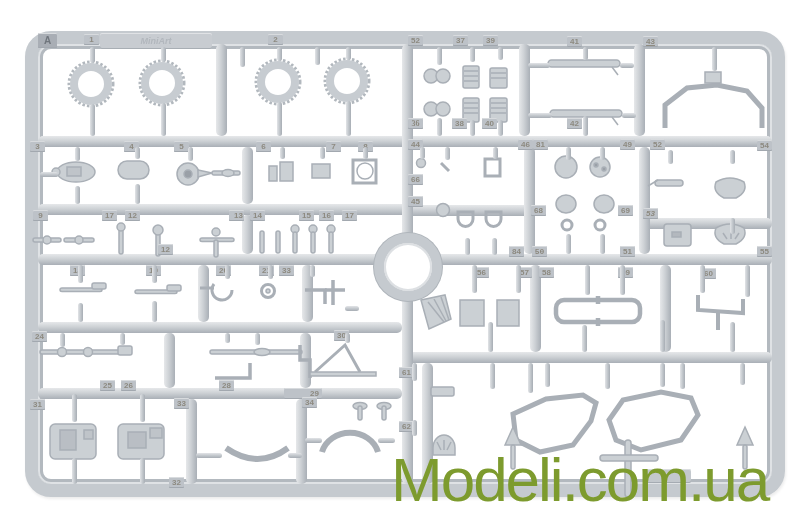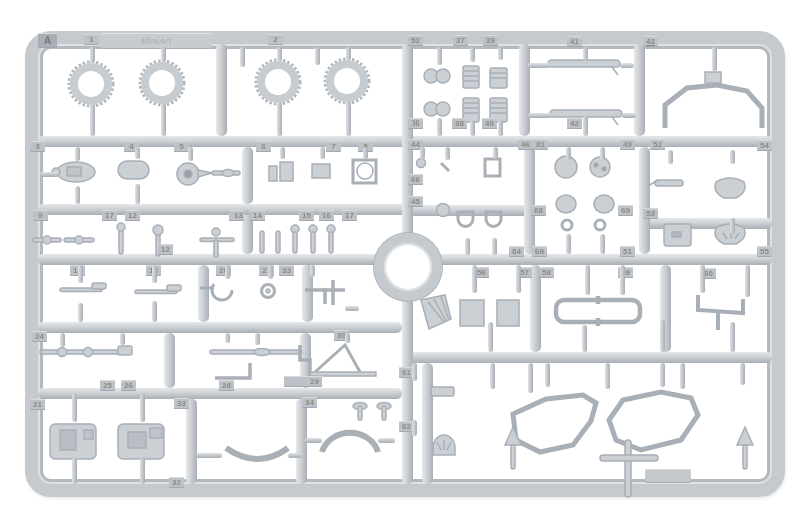--- a/index.html
+++ b/index.html
@@ -352,21 +352,21 @@
       <div class="tag" style="left: 539px; top: 267px;">58</div>
       <div class="tag" style="left: 618px; top: 267px;">59</div>
       <div class="tag" style="left: 701px; top: 268px;">60</div>
       <div class="tag" style="left: 32px; top: 331px;">24</div>
       <div class="tag" style="left: 334px; top: 330px;">30</div>
       <div class="tag" style="left: 399px; top: 367px;">61</div>
       <div class="tag" style="left: 399px; top: 421px;">62</div>
       <div class="tag" style="left: 100px; top: 380px;">25</div>
       <div class="tag" style="left: 121px; top: 380px;">26</div>
       <div class="tag" style="left: 219px; top: 380px;">28</div>
-      <div class="tag" style="left: 284px; top: 376px; padding-left: 24px;">29</div>
+      <div class="tag" style="left: 284px; top: 388px; padding-left: 24px;">29</div>
       <div class="tag" style="left: 30px; top: 399px;">31</div>
       <div class="tag" style="left: 174px; top: 398px;">33</div>
       <div class="tag" style="left: 302px; top: 397px;">34</div>
       <div class="tag" style="left: 169px; top: 477px;">32</div>
       <div class="pin" style="left: 90px; top: 47px; height: 16px;"></div>
       <div class="pin" style="left: 161px; top: 47px; height: 15px;"></div>
       <div class="pin" style="left: 277px; top: 47px; height: 14px;"></div>
       <div class="pin" style="left: 346px; top: 47px; height: 13px;"></div>
       <div class="pin" style="left: 90px; top: 104px; height: 32px;"></div>
       <div class="pin" style="left: 161px; top: 103px; height: 33px;"></div>
@@ -443,13 +443,14 @@
       <div class="pinh" style="left: 305px; top: 438px; width: 17px;"></div>
       <div class="pinh" style="left: 378px; top: 438px; width: 17px;"></div>
       <div class="pinh" style="left: 528px; top: 63px; width: 22px;"></div>
       <div class="pinh" style="left: 528px; top: 113px; width: 24px;"></div>
       <div class="pinh" style="left: 620px; top: 63px; width: 14px;"></div>
       <div class="pinh" style="left: 622px; top: 113px; width: 14px;"></div>
       <div class="pinh" style="left: 40px; top: 172px; width: 18px;"></div>
       <div class="pinh" style="left: 345px; top: 306px; width: 14px;"></div>
     </div>
 
+  <div class="watermark" style="color: rgb(125, 155, 46);">Modeli.com.ua</div>
 </div>
 
 </body></html>

